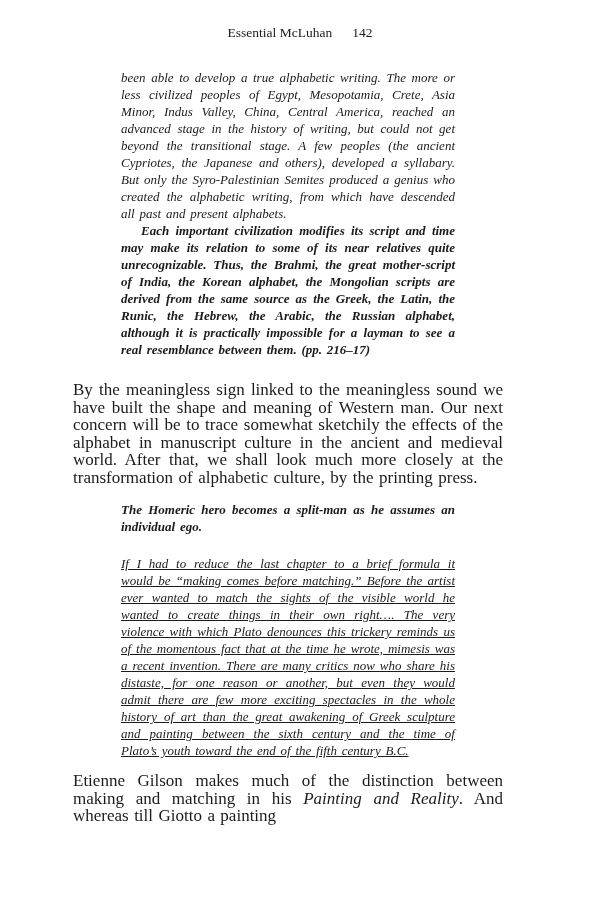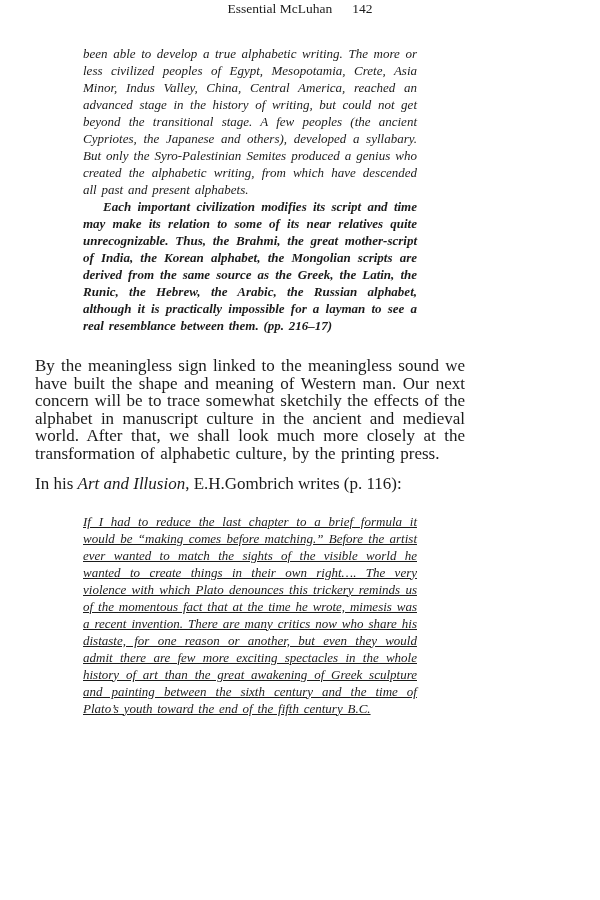--- a/index.html
+++ b/index.html
@@ -7,27 +7,28 @@
   .page {
     position: relative;
     width: 600px;
     height: 900px;
     background: #ffffff;
     font-family: "Liberation Serif", "DejaVu Serif", serif;
     color: #1b1b1b;
     overflow: hidden;
   }
   .running-header {
+    padding-top: 24px;
     text-align: center;
     font-size: 13.5px;
     line-height: 17px;
   }
   .running-header .pagenum { margin-left: 20px; }
   .content {
-    margin: 0 35px;
+    margin: 0 73px;
     width: 430px;
   }
   .bq {
     margin-left: 48px;
     margin-right: 48px;
     font-style: italic;
     text-align: justify;
     font-size: 13px;
     line-height: 17px;
     word-spacing: 1.5px;
@@ -72,22 +73,23 @@
 
   <div class="content">
 
     <div class="bq bq-1">
       <p>been able to develop a true alphabetic writing. The more or less civilized peoples of Egypt, Mesopotamia, Crete, Asia Minor, Indus Valley, China, Central America, reached an advanced stage in the history of writing, but could not get beyond the transitional stage. A few peoples (the ancient Cypriotes, the Japanese and others), developed a syllabary. But only the Syro-Palestinian Semites produced a genius who created the alphabetic writing, from which have descended all past and present alphabets.</p>
       <p class="indent">Each important civilization modifies its script and time may make its relation to some of its near relatives quite unrecognizable. Thus, the Brahmi, the great mother-script of India, the Korean alphabet, the Mongolian scripts are derived from the same source as the Greek, the Latin, the Runic, the Hebrew, the Arabic, the Russian alphabet, although it is practically impossible for a layman to see a real resemblance between them. (pp. 216–17)</p>
     </div>
 
     <p class="body-para para-western">By the meaningless sign linked to the meaningless sound we have built the shape and meaning of Western man. Our next concern will be to trace somewhat sketchily the effects of the alphabet in manuscript culture in the ancient and medieval world. After that, we shall look much more closely at the transformation of alphabetic culture, by the printing press.</p>
 
+    <div class="statement">The Homeric hero becomes a split-man as he assumes an individual ego.</div>
 
-    <p class="body-para intro-line"><span>In his </span><span class="it">Art and Illusion</span><span>, E.H.Gombrich writes (p. 116):</span></p>
 
     <div class="bq bq-2">
       <p>If I had to reduce the last chapter to a brief formula it would be “making comes before matching.” Before the artist ever wanted to match the sights of the visible world he wanted to create things in their own right…. The very violence with which Plato denounces this trickery reminds us of the momentous fact that at the time he wrote, mimesis was a recent invention. There are many critics now who share his distaste, for one reason or another, but even they would admit there are few more exciting spectacles in the whole history of art than the great awakening of Greek sculpture and painting between the sixth century and the time of Plato’s youth toward the end of the fifth century B.C.</p>
     </div>
 
+    <p class="body-para para-gilson"><span>Etienne Gilson makes much of the distinction between making and matching in his </span><span class="it">Painting and Reality</span><span>. And whereas till Giotto a painting</span></p>
 
   </div>
 </div>
 
 </body></html>

